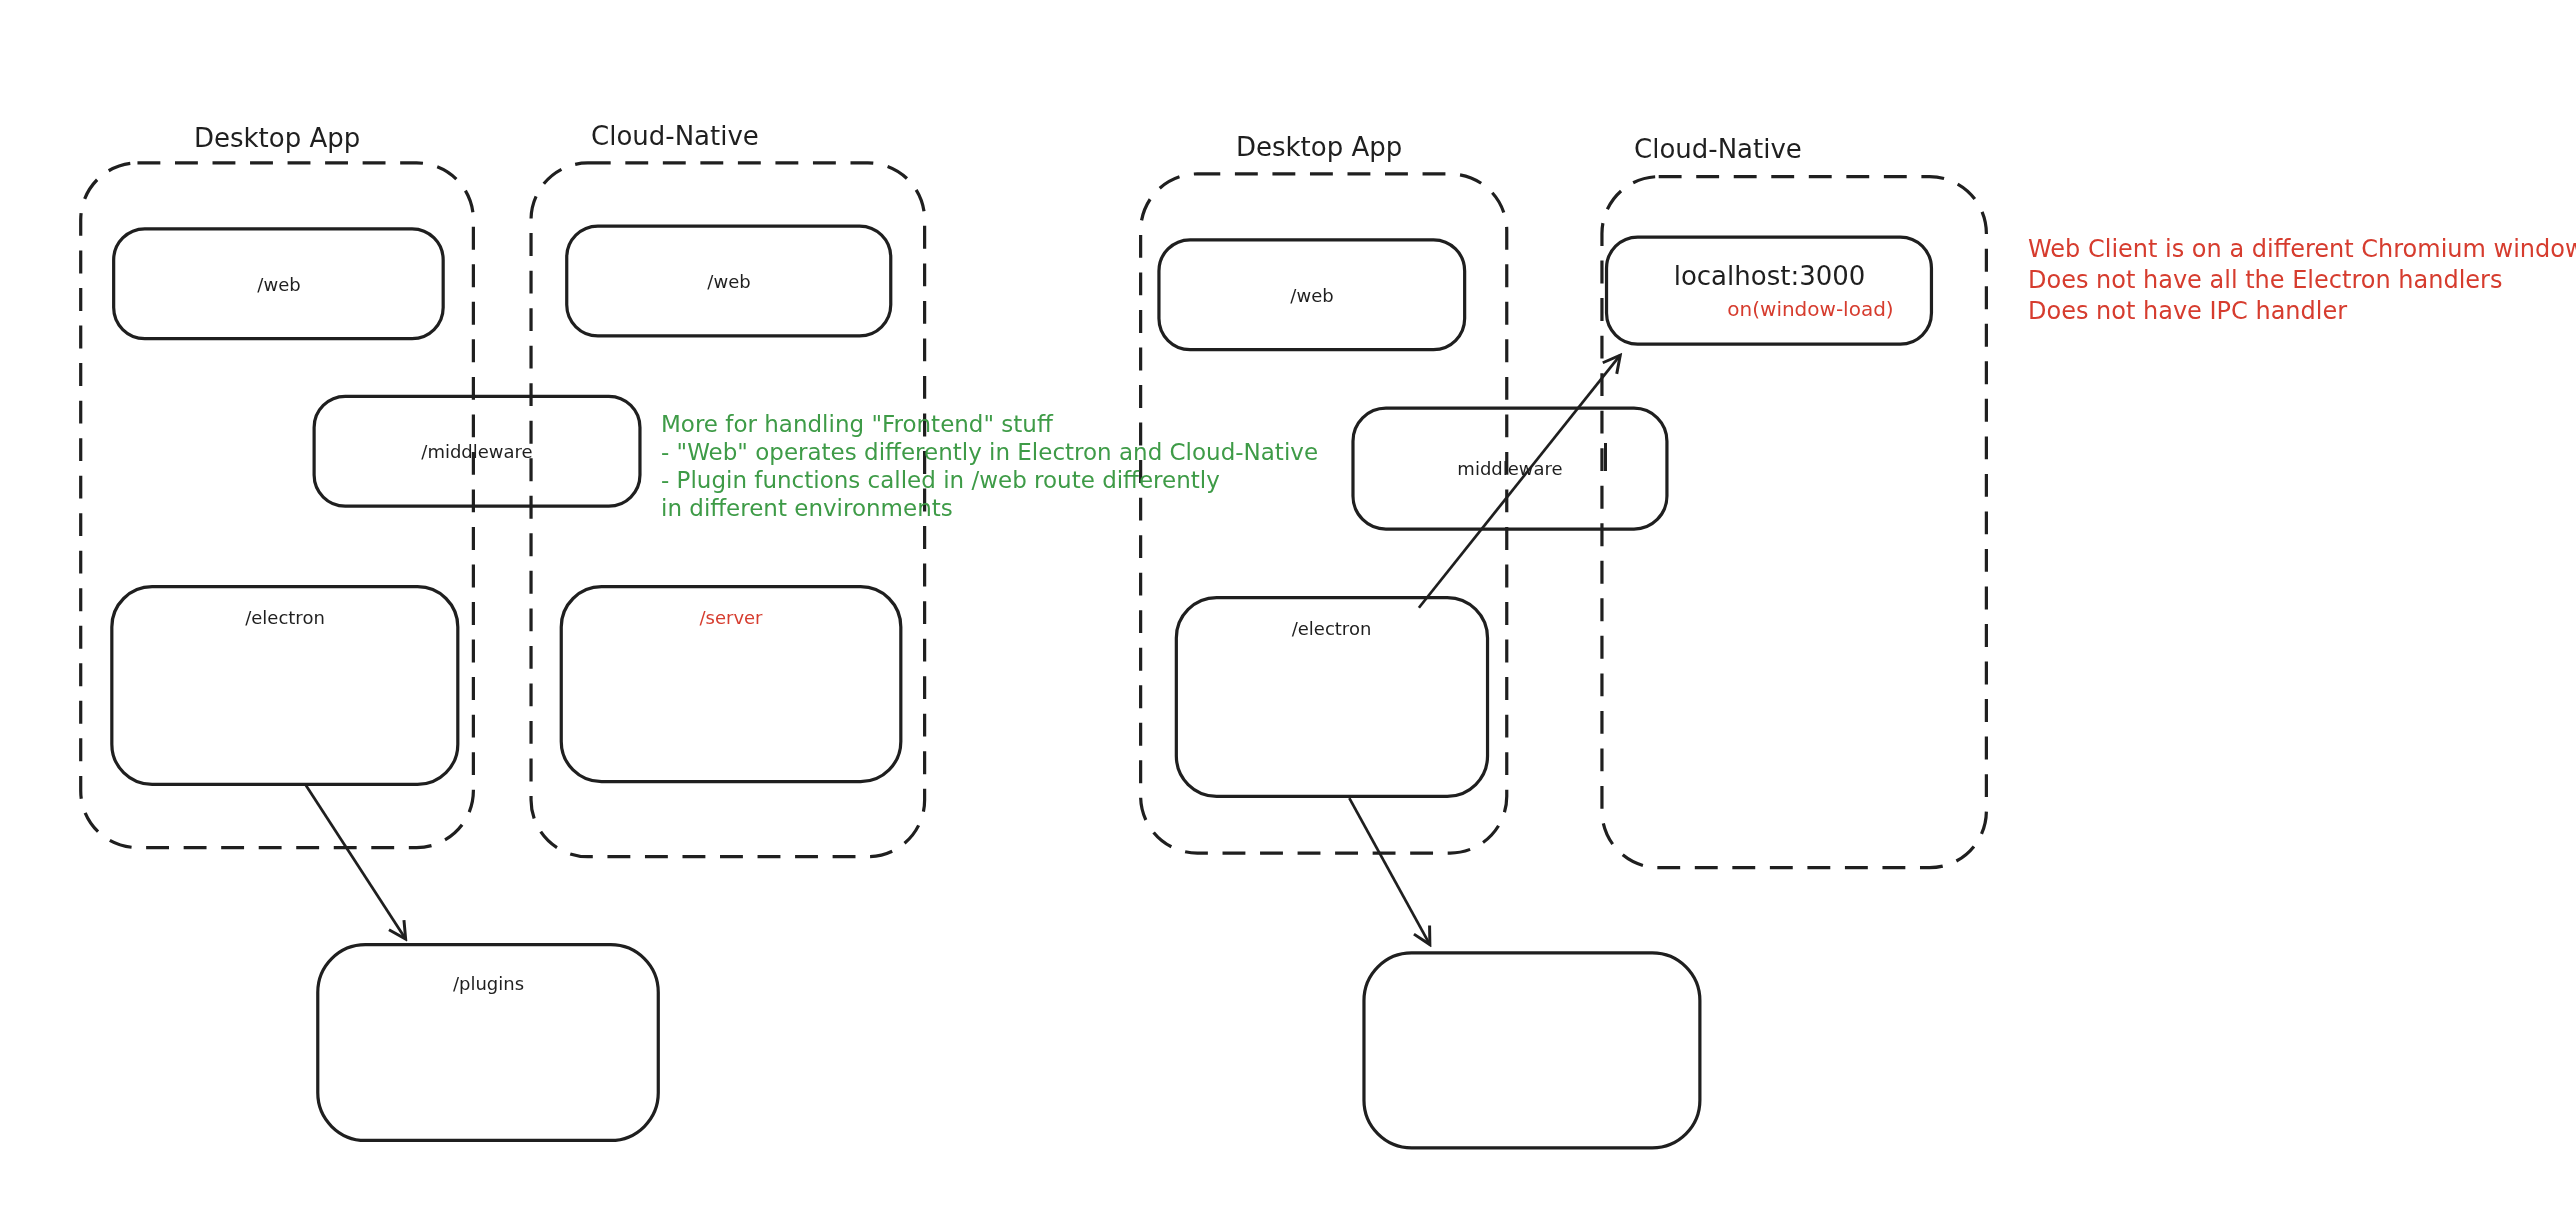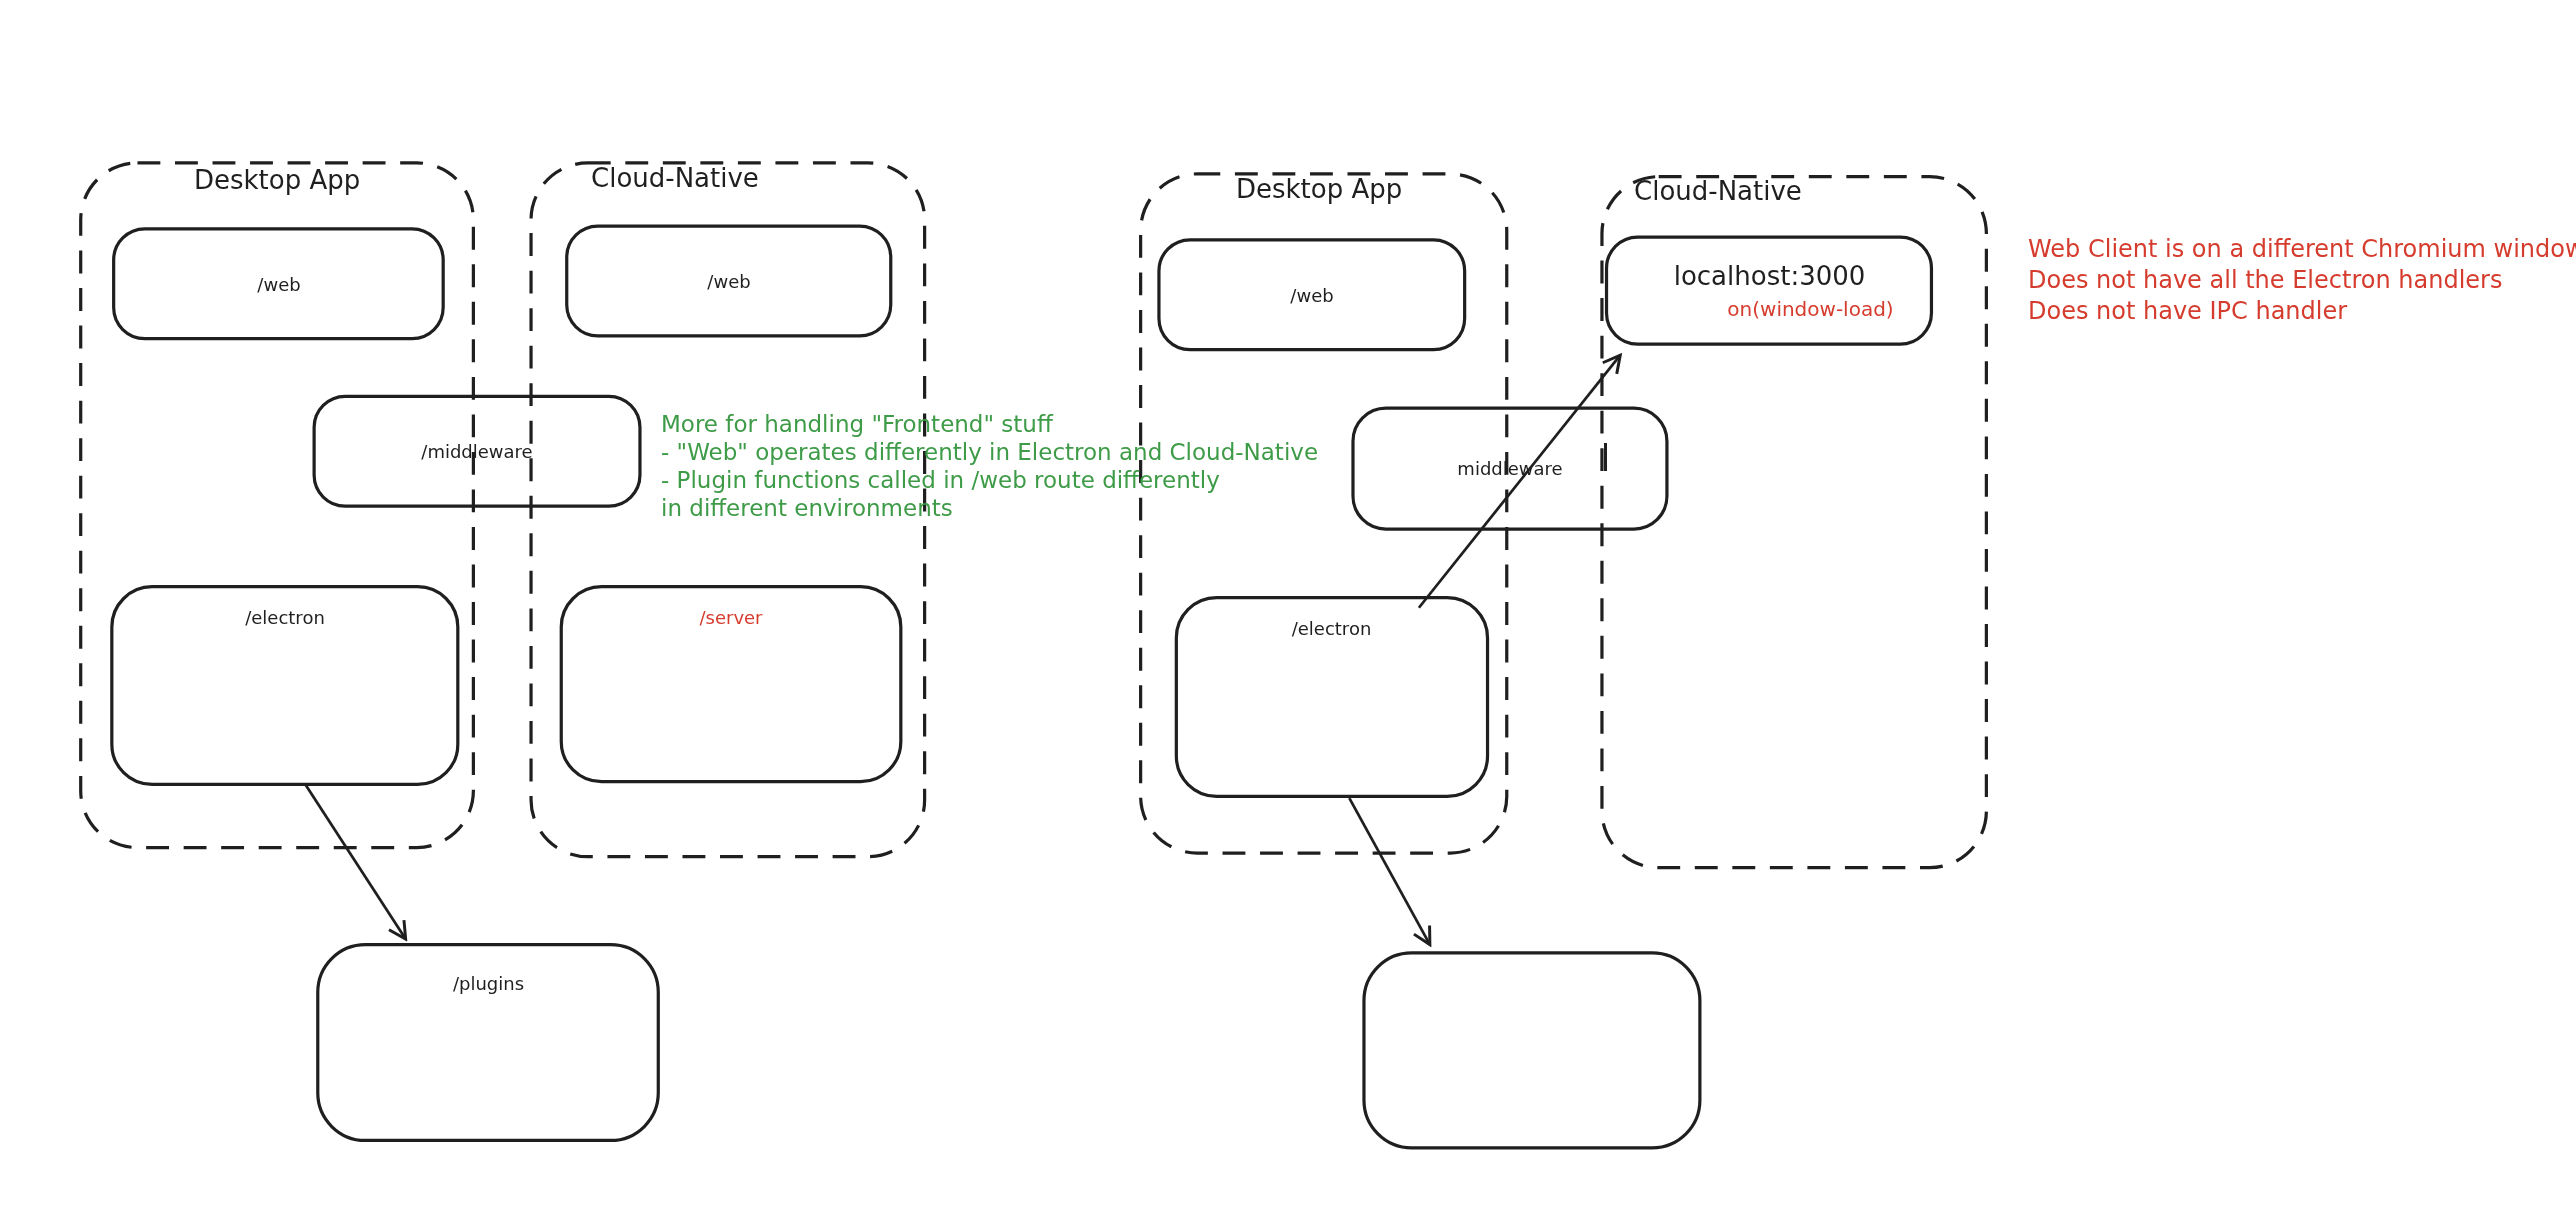--- a/index.html
+++ b/index.html
@@ -5,21 +5,21 @@
   :root { --bg:#ffffff; --stroke:#1f1f1f; --green:#3e9b47; --red:#d63c2e; }
   html,body { margin:0; padding:0; background:var(--bg); }
   .canvas { position:relative; width:2576px; height:1232px; background:var(--bg);
             font-family:"DejaVu Sans", sans-serif; color:var(--stroke); overflow:hidden; }
   svg.layer { position:absolute; left:0; top:0; width:2576px; height:1232px; }
   svg .shape { fill:none; stroke:var(--stroke); stroke-width:3.5; }
   svg .dashed { stroke-dasharray:25 16; }
   svg .arrow { fill:none; stroke:var(--stroke); stroke-width:3; }
   svg .arrowhead { fill:none; stroke:var(--stroke); stroke-width:3; }
 
-  .canvas-title { position:absolute; font-size:26px; white-space:nowrap; color:var(--stroke);margin-top:42px; }
+  .canvas-title { position:absolute; font-size:26px; white-space:nowrap; color:var(--stroke); }
 
   .box-label { position:absolute; display:flex; justify-content:center; font-size:18px;
                color:var(--stroke); white-space:nowrap; }
   .v-center  { align-items:center; }
   .v-top     { align-items:flex-start; padding-top:20px; box-sizing:border-box; }
   .v-top-lg  { align-items:flex-start; padding-top:27.5px; box-sizing:border-box; }
   .red-text  { color:var(--red); }
 
   .lh-label { position:absolute; display:flex; flex-direction:column; justify-content:center;
               align-items:center; gap:6px; box-sizing:border-box; }

